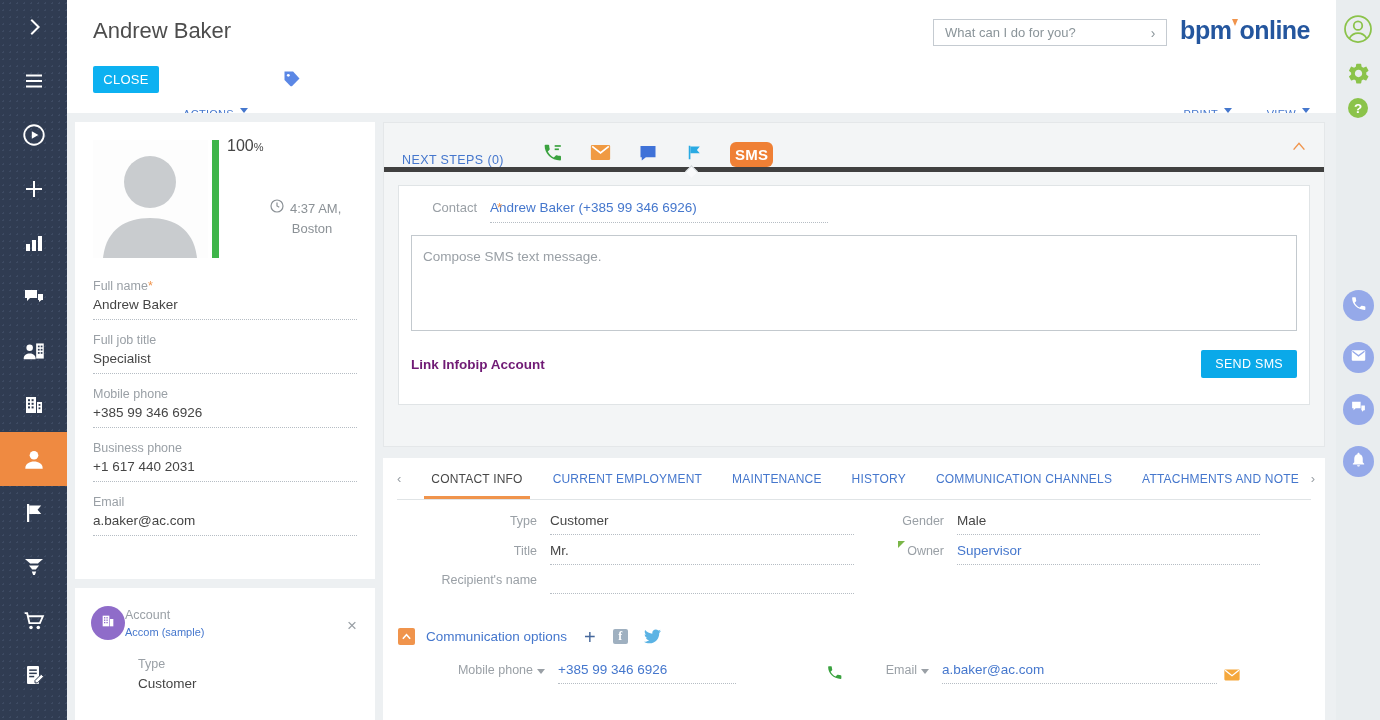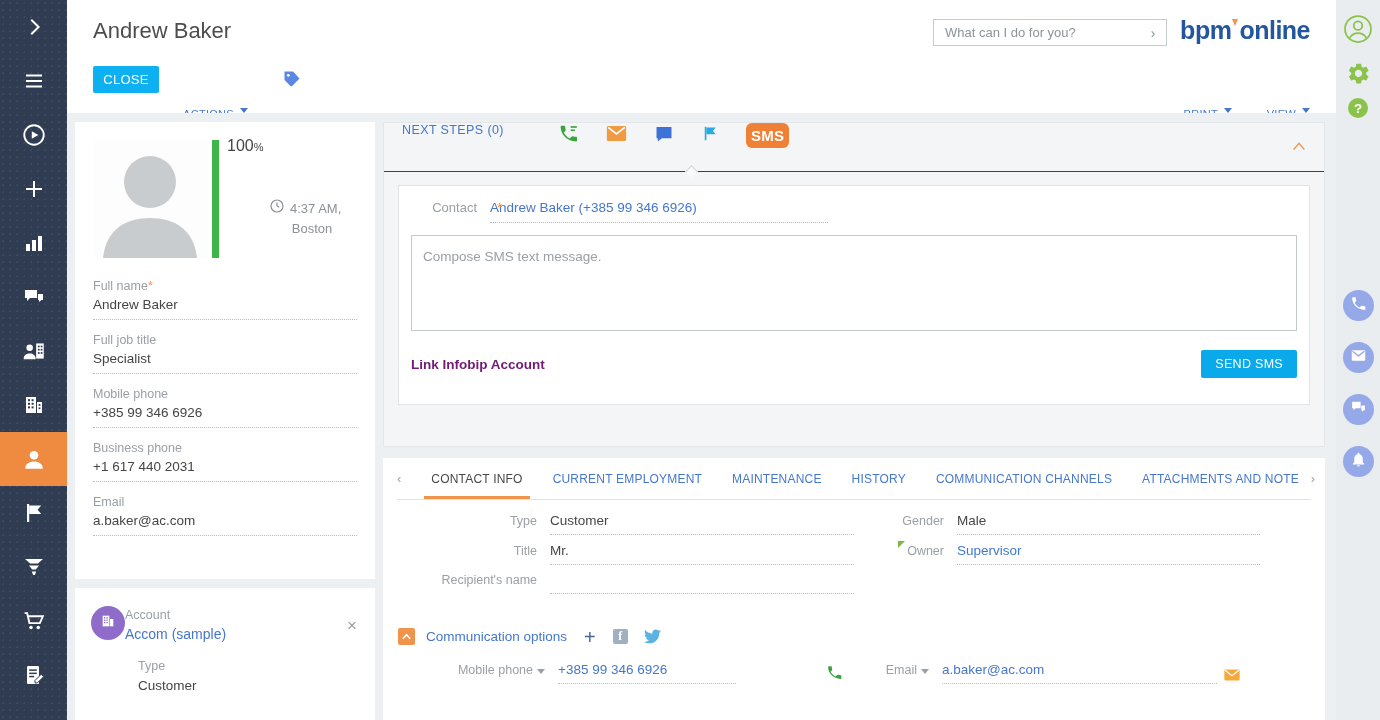--- a/index.html
+++ b/index.html
@@ -71,31 +71,31 @@
   .pfield .lab { font-size:12.5px; color:#9aa0a6; margin-bottom:4px; }
   .req { color:#f0944c; }
   .pfield .val { font-size:13.5px; color:#454545; padding-bottom:7px;
     border-bottom:1px dotted #b6bdc4; min-height:17px; }
 
   .account-card { flex:1; padding:18px 16px; position:relative; }
   .account-row { display:flex; }
   .acc-circle { flex:none; width:34px; height:34px; border-radius:50%; background:#8f6cc9;
     display:flex; align-items:center; justify-content:center; }
   .acc-label { font-size:12.5px; color:#9aa0a6; margin-top:2px; }
-  .acc-value { font-size:14px; color:#4577cd; margin-top:4px; cursor:pointer; }
+  .acc-value { font-size:11px; color:#4577cd; margin-top:4px; cursor:pointer; }
   .acc-close { position:absolute; right:18px; top:28px; color:#9aa0a6; font-size:17px; cursor:pointer; }
   .acc-type { margin:17px 0 0 47px; }
   .acc-type .lab { font-size:12.5px; color:#9aa0a6; }
   .acc-type .val { font-size:13.5px; color:#454545; margin-top:5px; }
 
   
   .main-col { flex:1; min-width:0; display:flex; flex-direction:column; gap:11px; }
   .sms-section { background:#f3f5f6; border:1px solid #e4e7e9; height:325px; position:relative; }
-  .ns-bar { height:49px; border-bottom:1px solid #404040; display:flex; align-items:flex-start;
-    padding:0 18px; position:relative;gap:16px; }
+  .ns-bar { height:49px; border-bottom:5px solid #404040; display:flex; align-items:flex-end;
+    padding:0 18px; position:relative; }
   .ns-title { color:#4577cd; font-size:12.5px; letter-spacing:.4px; }
   .ns-icons { display:flex; align-items:center; gap:27px; margin-left:38px; }
   .ns-icons > * { cursor:pointer; }
   .sms-badge { background:#ef8035; color:#fff; font-size:15px; font-weight:bold;
     padding:4px 5px; border-radius:6px; letter-spacing:.3px; }
   .ns-pointer { position:absolute; left:303px; top:44px; width:9px; height:9px; background:#f9fafb;
     border-left:1px solid #cfd4d7; border-top:1px solid #cfd4d7; transform:rotate(45deg); }
   .ns-collapse { position:absolute; right:16px; top:16px; cursor:pointer; }
 
   .sms-card { background:#fff; border:1px solid #e0e4e6; margin:13px 14px 0 14px; padding:12px 12px 26px; }

